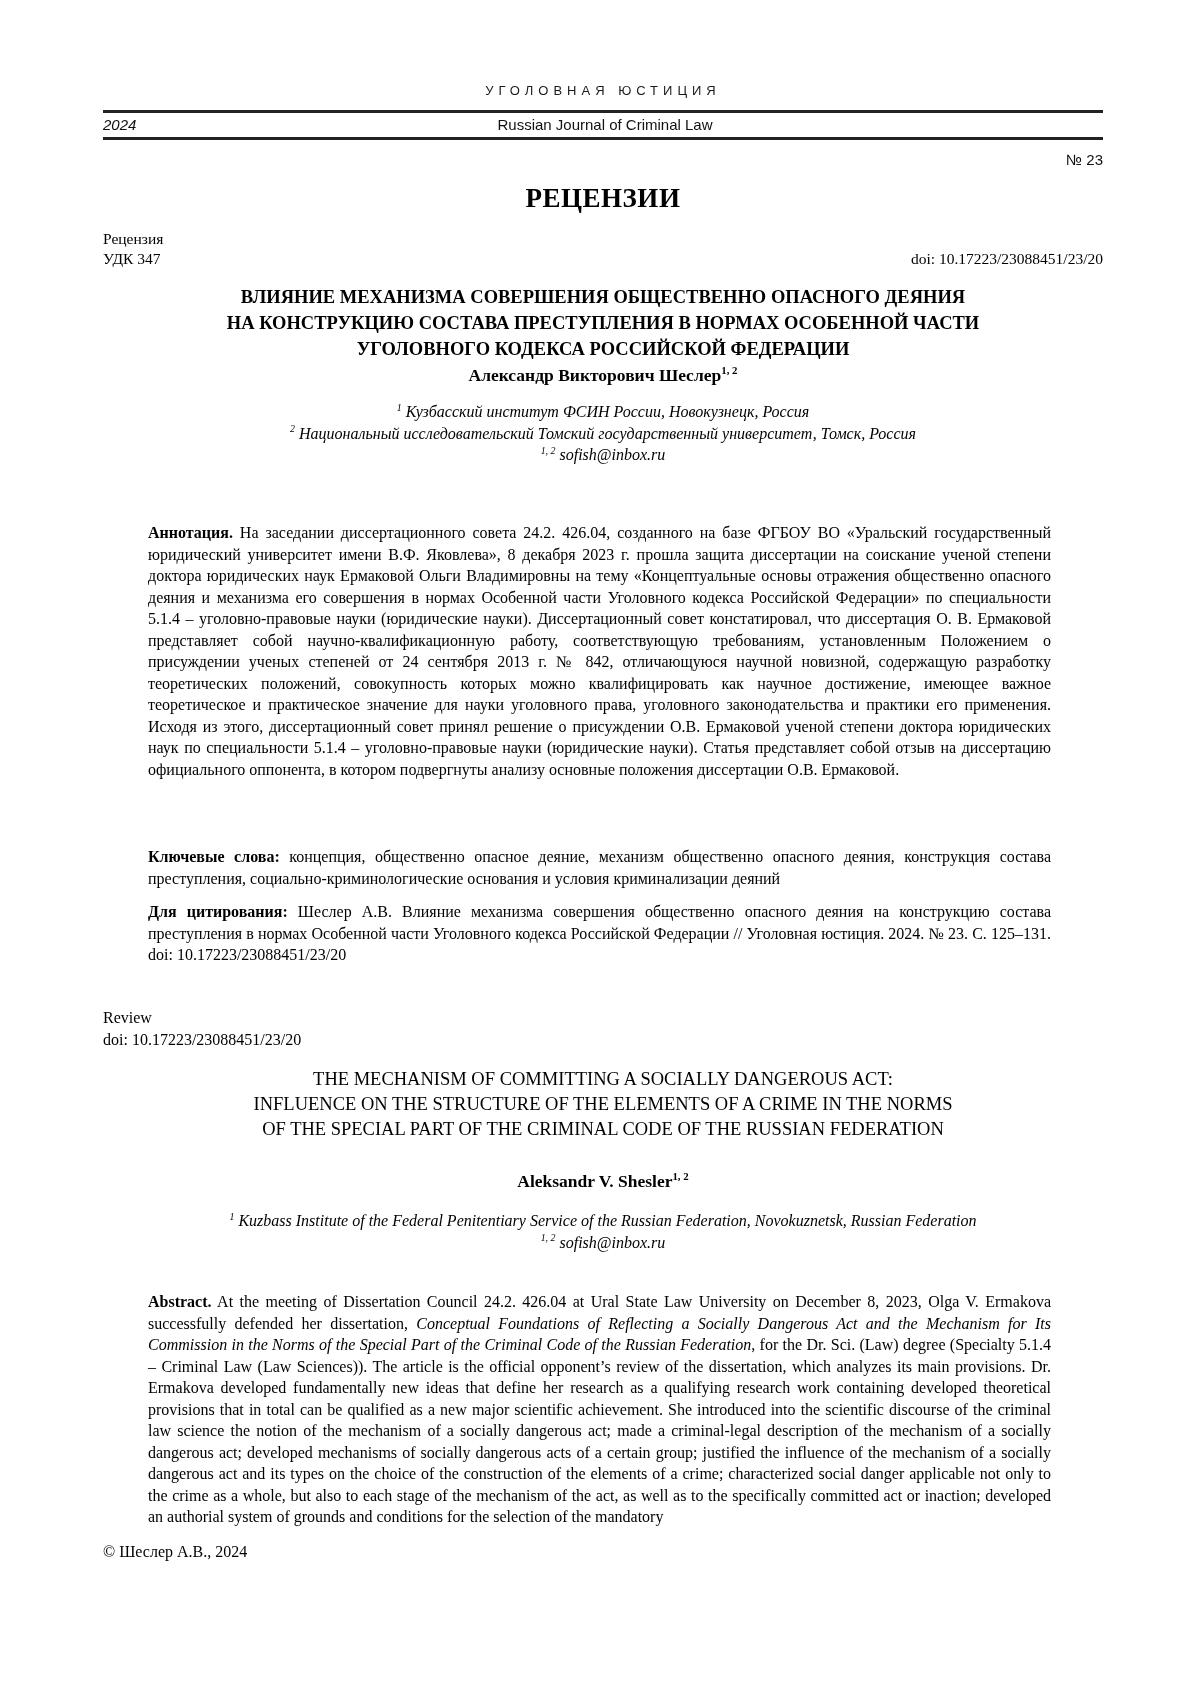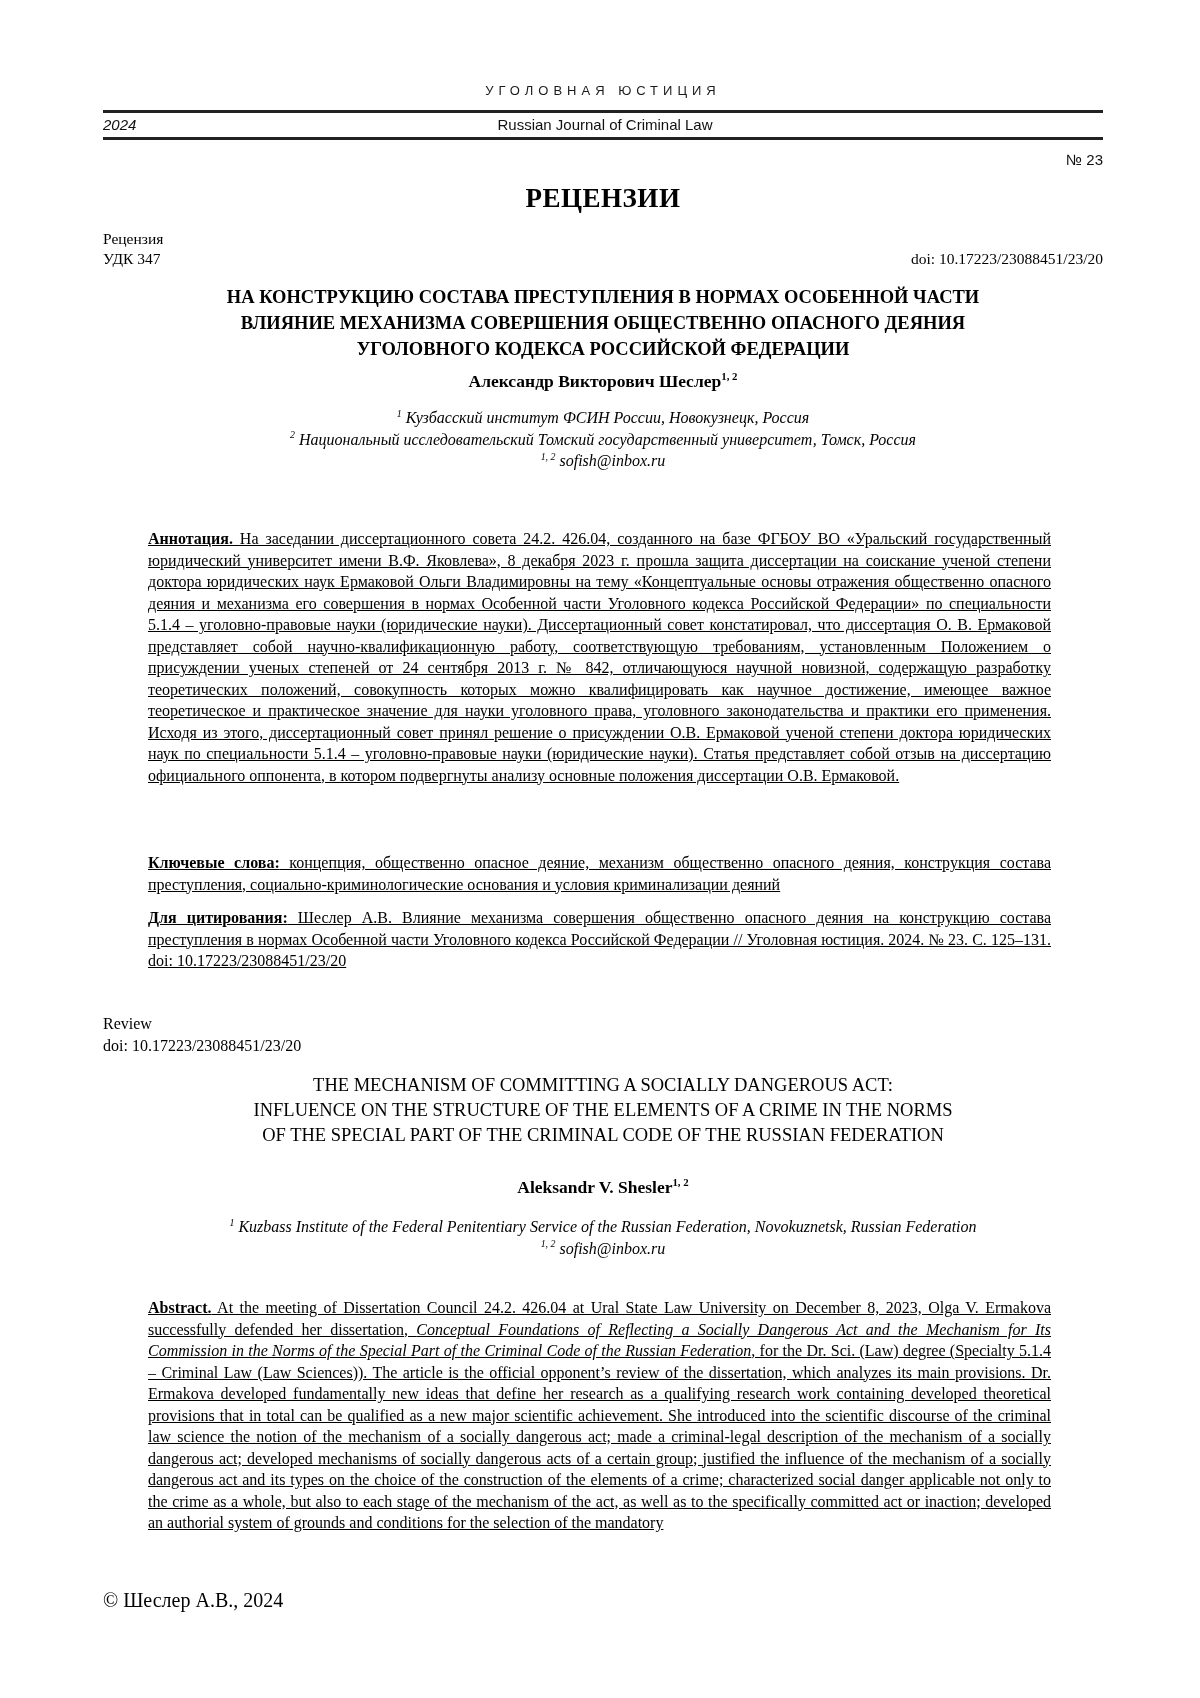--- a/index.html
+++ b/index.html
@@ -59,44 +59,44 @@
     display: flex;
     justify-content: space-between;
     align-items: flex-end;
     font-size: 15.5px;
   }
   .meta-left div { line-height: 20px; }
   .meta-doi { line-height: 20px; }
 
   
   .ru-title { margin-top: 15px; height: 78px; text-align: center; font-size: 18.5px; font-weight: bold; line-height: 26px; }
-  .ru-author { margin-top: 9px; height: 24px; text-align: center; font-size: 17.5px; font-weight: bold; }
+  .ru-author { margin-top: 3px; height: 24px; text-align: center; font-size: 17.5px; font-weight: bold; }
   .ru-affils { margin-top: 12px; height: 65px; text-align: center; font-style: italic; font-size: 16px; line-height: 21.5px; }
   .affil-line sup { margin-right: 4px; }
 
   
-  .indent { margin-left: 45px; margin-right: 52px; text-align: justify; font-size: 16px; line-height: 21.5px; text-decoration: underline; }
+  .indent { margin-left: 45px; margin-right: 52px; text-align: justify; font-size: 16px; line-height: 21.5px; }
   .ru-abstract { margin-top: 56px; height: 324px; overflow: hidden; }
   .keywords  { height: 55px; overflow: hidden; }
   .citation  { height: 106px; overflow: hidden; }
   .lead { font-weight: bold; }
 
   
   .review-block { height: 60px; font-size: 16px; line-height: 21.5px; }
 
   .en-title { height: 79px; text-align: center; font-size: 18.5px; font-weight: normal; line-height: 25px; }
   .en-author { margin-top: 25px; height: 24px; text-align: center; font-size: 17.5px; font-weight: bold; }
   .en-affils { margin-top: 15px; height: 65px; text-align: center; font-style: italic; font-size: 16px; line-height: 21.5px; }
   .en-abstract { margin-top: 16px; }
 
   .copyright {
     position: absolute;
     left: 103px;
-    top: 1589px;
-    font-size: 20px;
+    top: 1543px;
+    font-size: 16px;
   }
 </style>
 </head>
 <body>
 
 <div class="page">
 
   <div class="masthead-title">УГОЛОВНАЯ ЮСТИЦИЯ</div>
   <div class="rule rule-top"></div>
   <div class="journal-row">
@@ -110,22 +110,22 @@
 
   <div class="meta-row">
     <div class="meta-left">
       <div>Рецензия</div>
       <div>УДК 347</div>
     </div>
     <div class="meta-doi">doi: 10.17223/23088451/23/20</div>
   </div>
 
   <div class="ru-title">
+    <div>ВЛИЯНИЕ МЕХАНИЗМА СОВЕРШЕНИЯ ОБЩЕСТВЕННО ОПАСНОГО ДЕЯНИЯ</div>
     <div>НА КОНСТРУКЦИЮ СОСТАВА ПРЕСТУПЛЕНИЯ В НОРМАХ ОСОБЕННОЙ ЧАСТИ</div>
-    <div>ВЛИЯНИЕ МЕХАНИЗМА СОВЕРШЕНИЯ ОБЩЕСТВЕННО ОПАСНОГО ДЕЯНИЯ</div>
     <div>УГОЛОВНОГО КОДЕКСА РОССИЙСКОЙ ФЕДЕРАЦИИ</div>
   </div>
 
   <div class="ru-author"><span>Александр Викторович Шеслер</span><sup>1, 2</sup></div>
 
   <div class="ru-affils">
     <div class="affil-line"><sup>1</sup><span>Кузбасский институт ФСИН России, Новокузнецк, Россия</span></div>
     <div class="affil-line"><sup>2</sup><span>Национальный исследовательский Томский государственный университет, Томск, Россия</span></div>
     <div class="affil-line"><sup>1, 2</sup><span>sofish@inbox.ru</span></div>
   </div>

